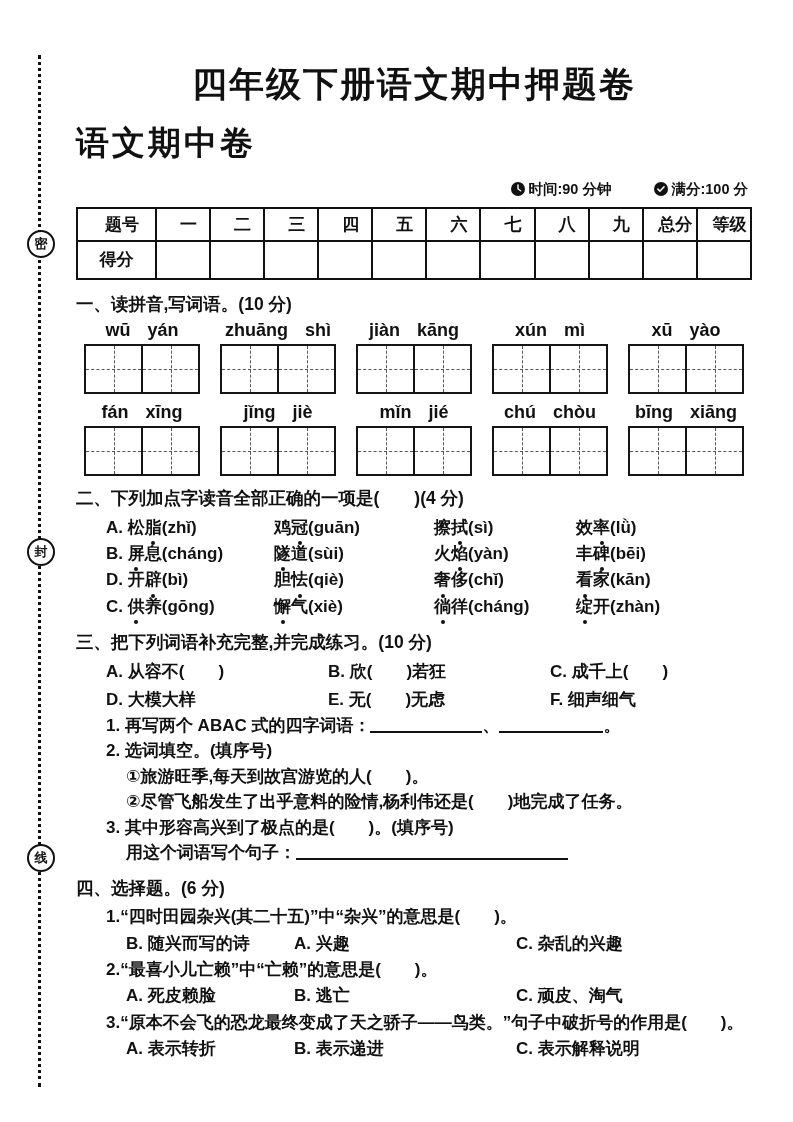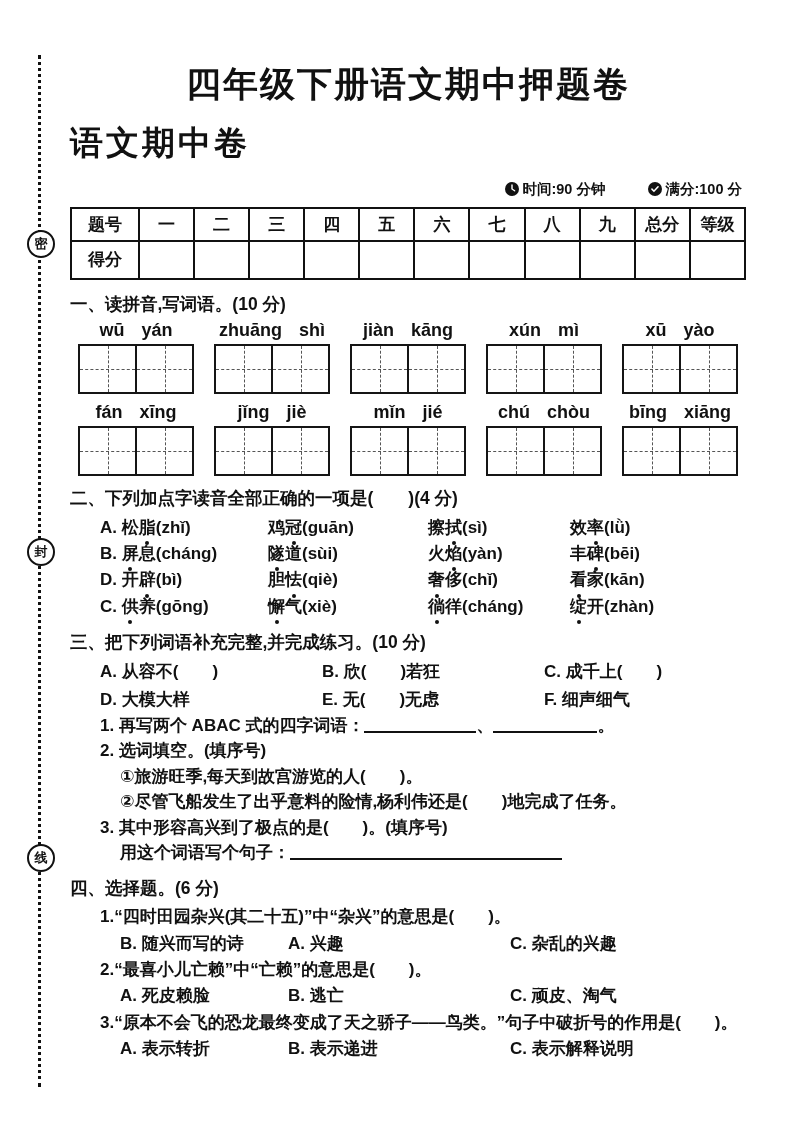--- a/index.html
+++ b/index.html
@@ -11,39 +11,39 @@
   
   .seal-line{position:absolute;left:38px;top:55px;height:1032px;border-left:3px dotted #111;}
   .seal-char{
     position:absolute;left:27px;width:24px;height:24px;border:2px solid #111;border-radius:50%;
     background:#fff;font-size:13px;font-weight:bold;display:flex;align-items:center;justify-content:center;
     z-index:2;
   }
   .seal-char.c0{top:230px;} .seal-char.c1{top:538px;} .seal-char.c2{top:844px;}
   .watermark{position:absolute;left:5px;top:1146px;font-size:13px;color:#c4c4c4;}
   
-  .content{position:absolute;left:70px;top:66px;width:676px;}
+  .content{position:absolute;left:76px;top:66px;width:676px;}
   .title{
     text-align:center;font-family:"Liberation Serif","DejaVu Serif",serif;
     font-weight:900;font-size:35px;letter-spacing:2px;line-height:1.1;margin:0;
   }
   .subtitle{
     text-align:left;font-family:"Liberation Serif","DejaVu Serif",serif;
     font-weight:900;font-size:33px;letter-spacing:3px;margin:16px 0 0 0;
   }
   .info-line{
     text-align:right;font-weight:bold;font-size:14.5px;margin:14px 4px 8px 0;
     display:flex;justify-content:flex-end;align-items:center;gap:18px;
   }
   .info-item{display:flex;align-items:center;gap:3px;margin-left:25px;}
   .ico{width:14px;height:14px;display:inline-block;}
   
   table.score{border-collapse:collapse;width:100%;table-layout:fixed;margin:2px 0 12px 0;}
   table.score th,table.score td{border:2px solid #111;font-size:17px;font-weight:bold;text-align:center;padding:0;}
-  table.score th{height:31px;} table.score td{height:36px;}
+  table.score th{height:31px;padding-left:11px;} table.score td{height:36px;}
   table.score .first{width:66px;}
   
   .h{font-weight:bold;font-size:17.5px;margin:10px 0 4px 0;line-height:1.4;}
   .t{font-weight:bold;font-size:17px;line-height:1.5;}
   
   .prow{display:flex;justify-content:space-between;padding:0 8px;margin:4px 0 8px 0;}
   .pgroup{display:flex;flex-direction:column;align-items:center;}
   .pinyin{font-size:18px;font-weight:bold;white-space:nowrap;margin-bottom:3px;word-spacing:12px;}
   .writebox{display:flex;border:2px solid #151515;}
   .wcell{width:55px;height:46px;position:relative;}

